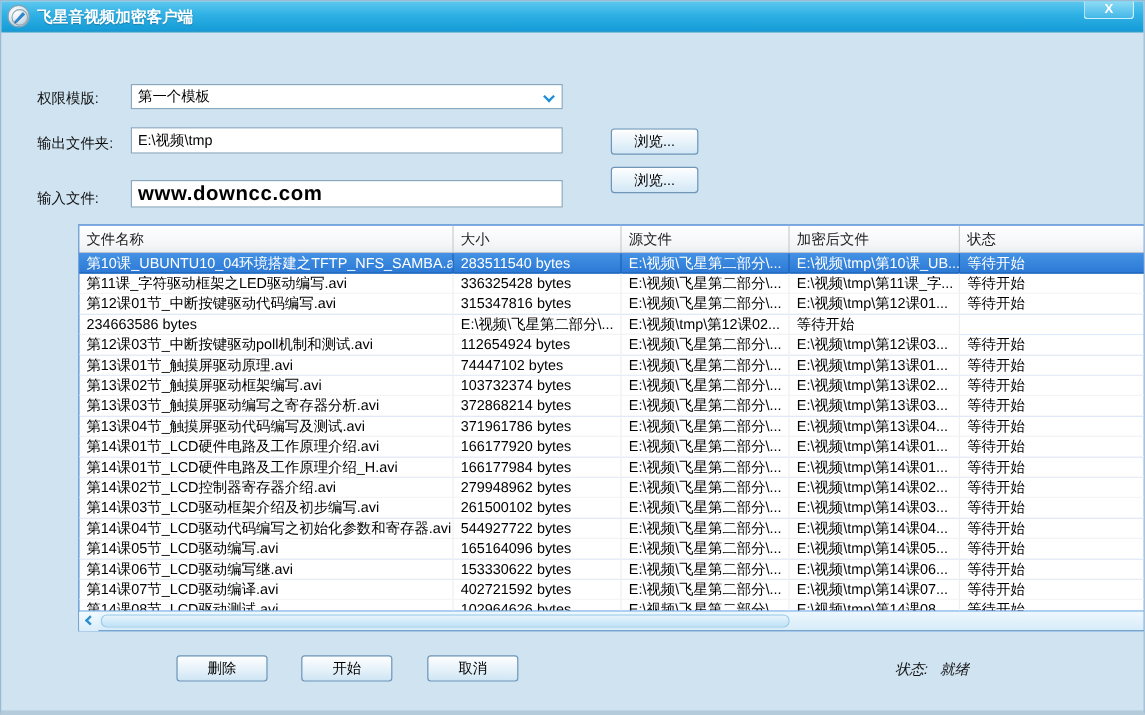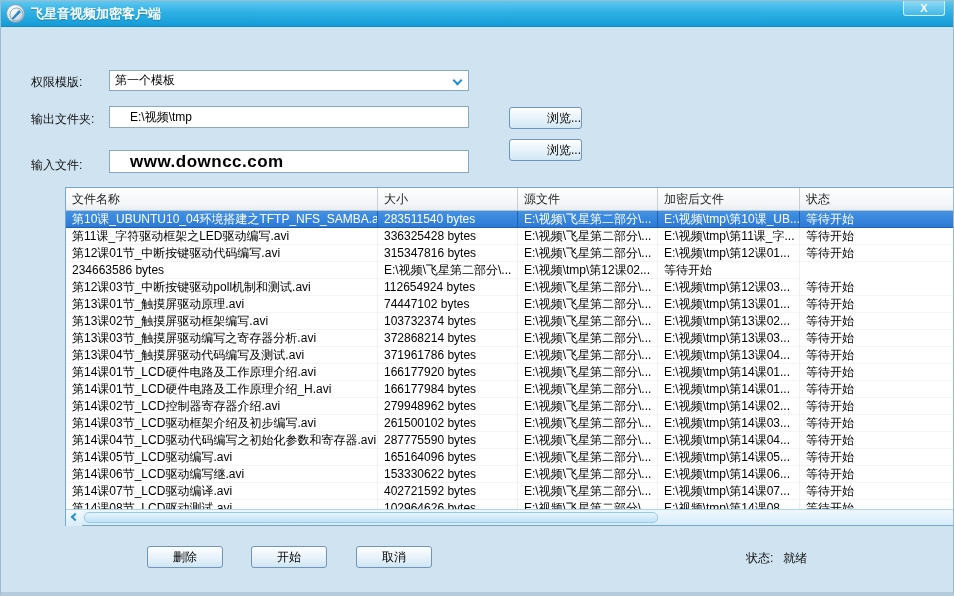--- a/index.html
+++ b/index.html
@@ -25,23 +25,23 @@
                color:#fff; font-weight:bold; font-size:11px; text-align:center; line-height:14px;
                cursor:pointer; }
 
   
   .flabel { position:absolute; left:30px; font-size:12px; color:#111; }
   .combo { position:absolute; left:108px; top:69px; width:360px; height:21px; background:#fff;
            border:1px solid #8aa8bf; display:flex; align-items:center; padding-left:5px; cursor:default; }
   .combo .chev-down { position:absolute; right:7px; top:6px; width:7px; height:7px;
            border-right:2px solid #1e90d8; border-bottom:2px solid #1e90d8; transform:rotate(45deg); }
   .tinput { position:absolute; left:108px; background:#fff; border:1px solid #8aa8bf;
-            display:flex; align-items:center; padding-left:20px; }
+            display:flex; align-items:center; padding-left:5px; }
   .tinput.big { font-size:17px; font-weight:bold; letter-spacing:.5px; }
-  .browse-btn { position:absolute; left:508px; width:73px; height:22px; text-align:right; line-height:20px;
+  .browse-btn { position:absolute; left:508px; width:73px; height:22px; text-align:center; line-height:20px;
                 background:linear-gradient(180deg,#fdfeff 0%,#e8f3fa 50%,#d2e7f5 100%);
                 border:1px solid #6f96b8; border-radius:3px; cursor:pointer;
                 box-shadow:inset 0 1px 0 #fff; }
 
   
   .table { position:absolute; left:28px; top:186px; width:928px; height:339px;
            background:#3b82f6; border:1px solid #78a6cc;margin-left:36px; }
   .table-main { position:absolute; left:0; top:0; right:16px; bottom:16px; overflow:hidden; }
   .thead { display:grid; grid-template-columns:312px 140px 140px 142px 1fr; height:23px;
            background:linear-gradient(180deg,#ffffff 0%,#f4f6f8 70%,#ebeef1 100%);
@@ -73,21 +73,21 @@
   .chev { width:6px; height:6px; position:absolute; }
   .chev.n { border-left:2px solid #2a8fd0; border-top:2px solid #2a8fd0; transform:rotate(45deg); left:4px; top:6px; }
   .chev.s { border-right:2px solid #2a8fd0; border-bottom:2px solid #2a8fd0; transform:rotate(45deg); left:4px; top:3px; }
   .chev.w { border-left:2px solid #2a8fd0; border-bottom:2px solid #2a8fd0; transform:rotate(45deg); left:6px; top:4px; }
   .chev.e { border-right:2px solid #2a8fd0; border-top:2px solid #2a8fd0; transform:rotate(45deg); left:3px; top:4px; }
 
   
   .action-btn { position:absolute; top:545px; width:76px; height:22px; text-align:center; line-height:20px;
                 background:linear-gradient(180deg,#fdfeff 0%,#e8f3fa 50%,#cfe5f4 100%);
                 border:1px solid #6f96b8; border-radius:3px; cursor:pointer; box-shadow:inset 0 1px 0 #fff; }
-  .statusbar { position:absolute; left:745px; top:549px; font-size:12px; color:#111; }
+  .statusbar { position:absolute; left:745px; top:549px; font-size:12px; color:#111;font-style:italic; }
   .statusbar span { margin-right:10px; }
 </style>
 </head>
 <body>
 
 <div class="window">
 
   <div class="titlebar">
     <div class="app-icon">
       <svg width="15" height="15" viewBox="0 0 15 15">
@@ -213,21 +213,21 @@
           </div>
           <div class="trow">
             <div class="cell c-name">第14课03节_LCD驱动框架介绍及初步编写.avi</div>
             <div class="cell c-size">261500102 bytes</div>
             <div class="cell c-source">E:\视频\飞星第二部分\...</div>
             <div class="cell c-output">E:\视频\tmp\第14课03...</div>
             <div class="cell c-status">等待开始</div>
           </div>
           <div class="trow">
             <div class="cell c-name">第14课04节_LCD驱动代码编写之初始化参数和寄存器.avi</div>
-            <div class="cell c-size">287775590 bytes</div>
+            <div class="cell c-size">544927722 bytes</div>
             <div class="cell c-source">E:\视频\飞星第二部分\...</div>
             <div class="cell c-output">E:\视频\tmp\第14课04...</div>
             <div class="cell c-status">等待开始</div>
           </div>
           <div class="trow">
             <div class="cell c-name">第14课05节_LCD驱动编写.avi</div>
             <div class="cell c-size">165164096 bytes</div>
             <div class="cell c-source">E:\视频\飞星第二部分\...</div>
             <div class="cell c-output">E:\视频\tmp\第14课05...</div>
             <div class="cell c-status">等待开始</div>

